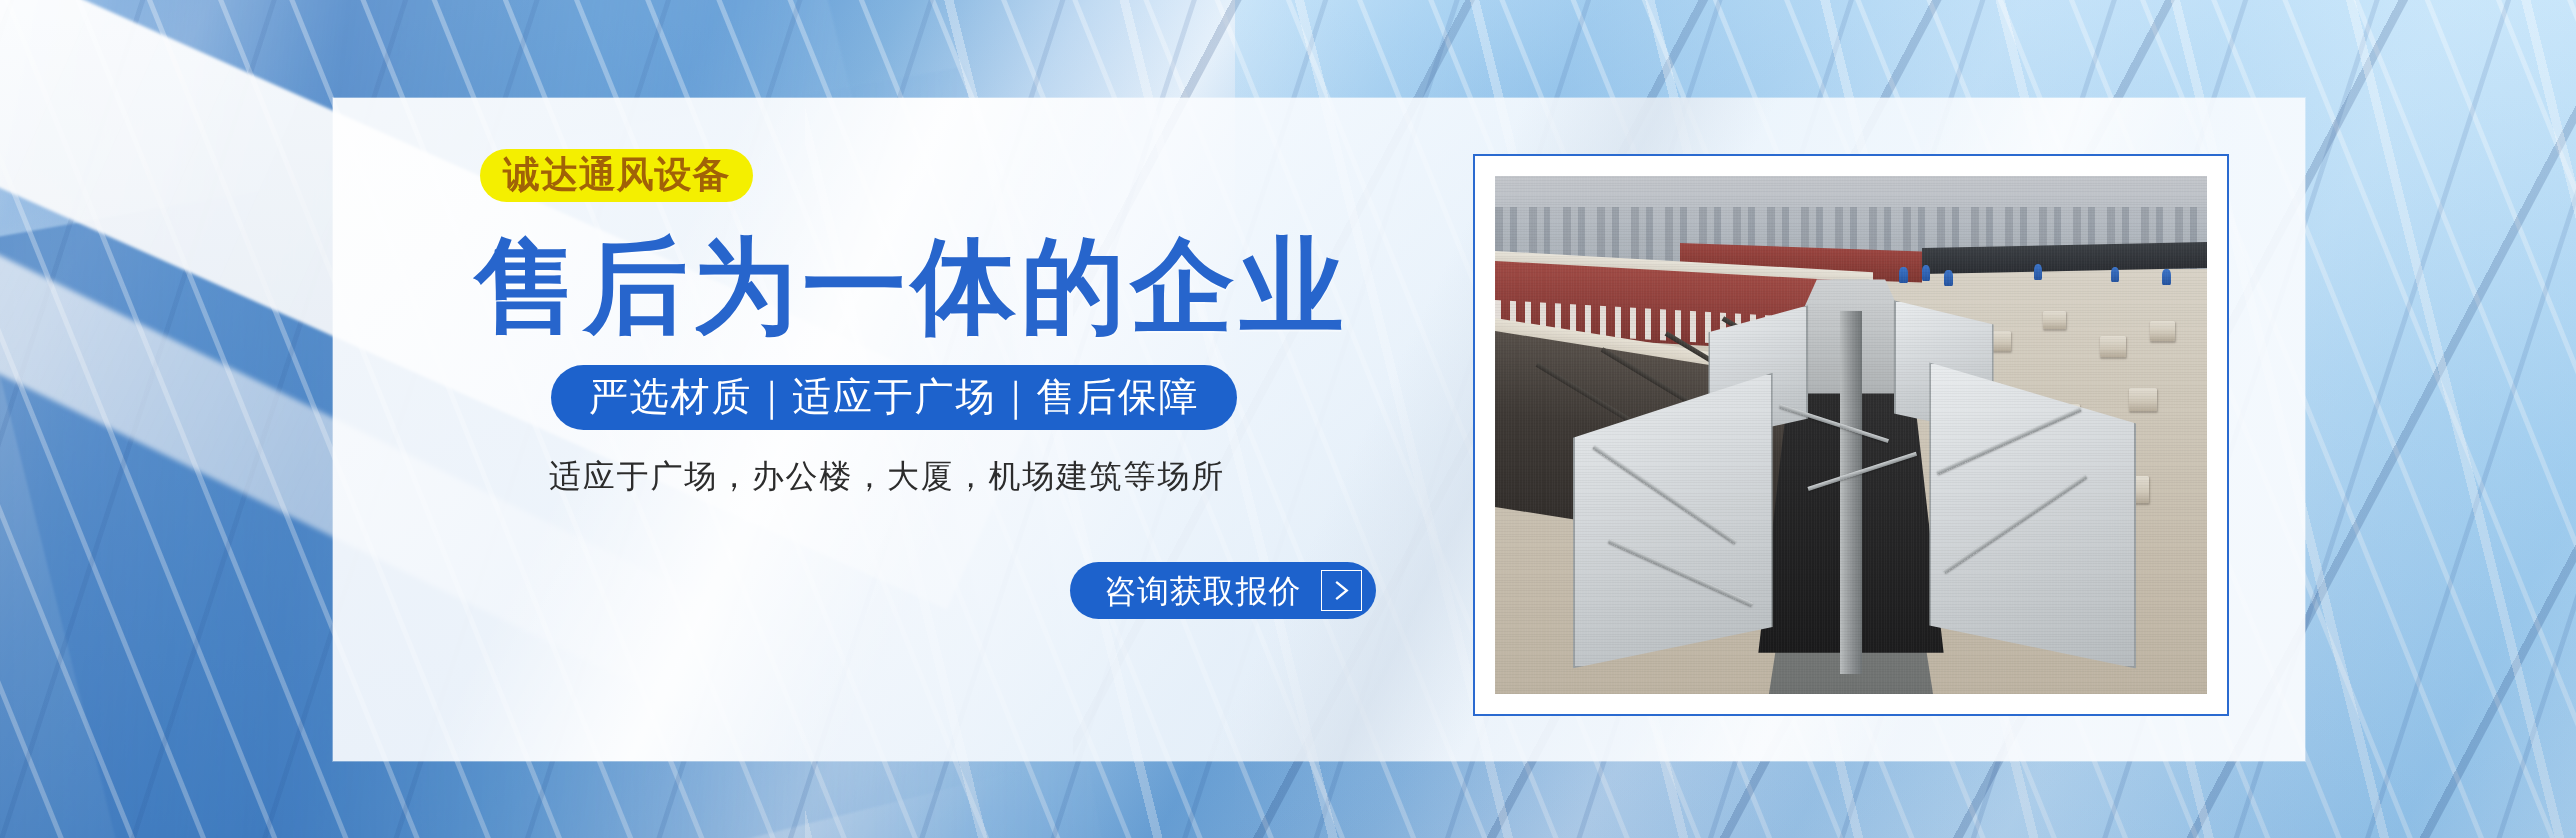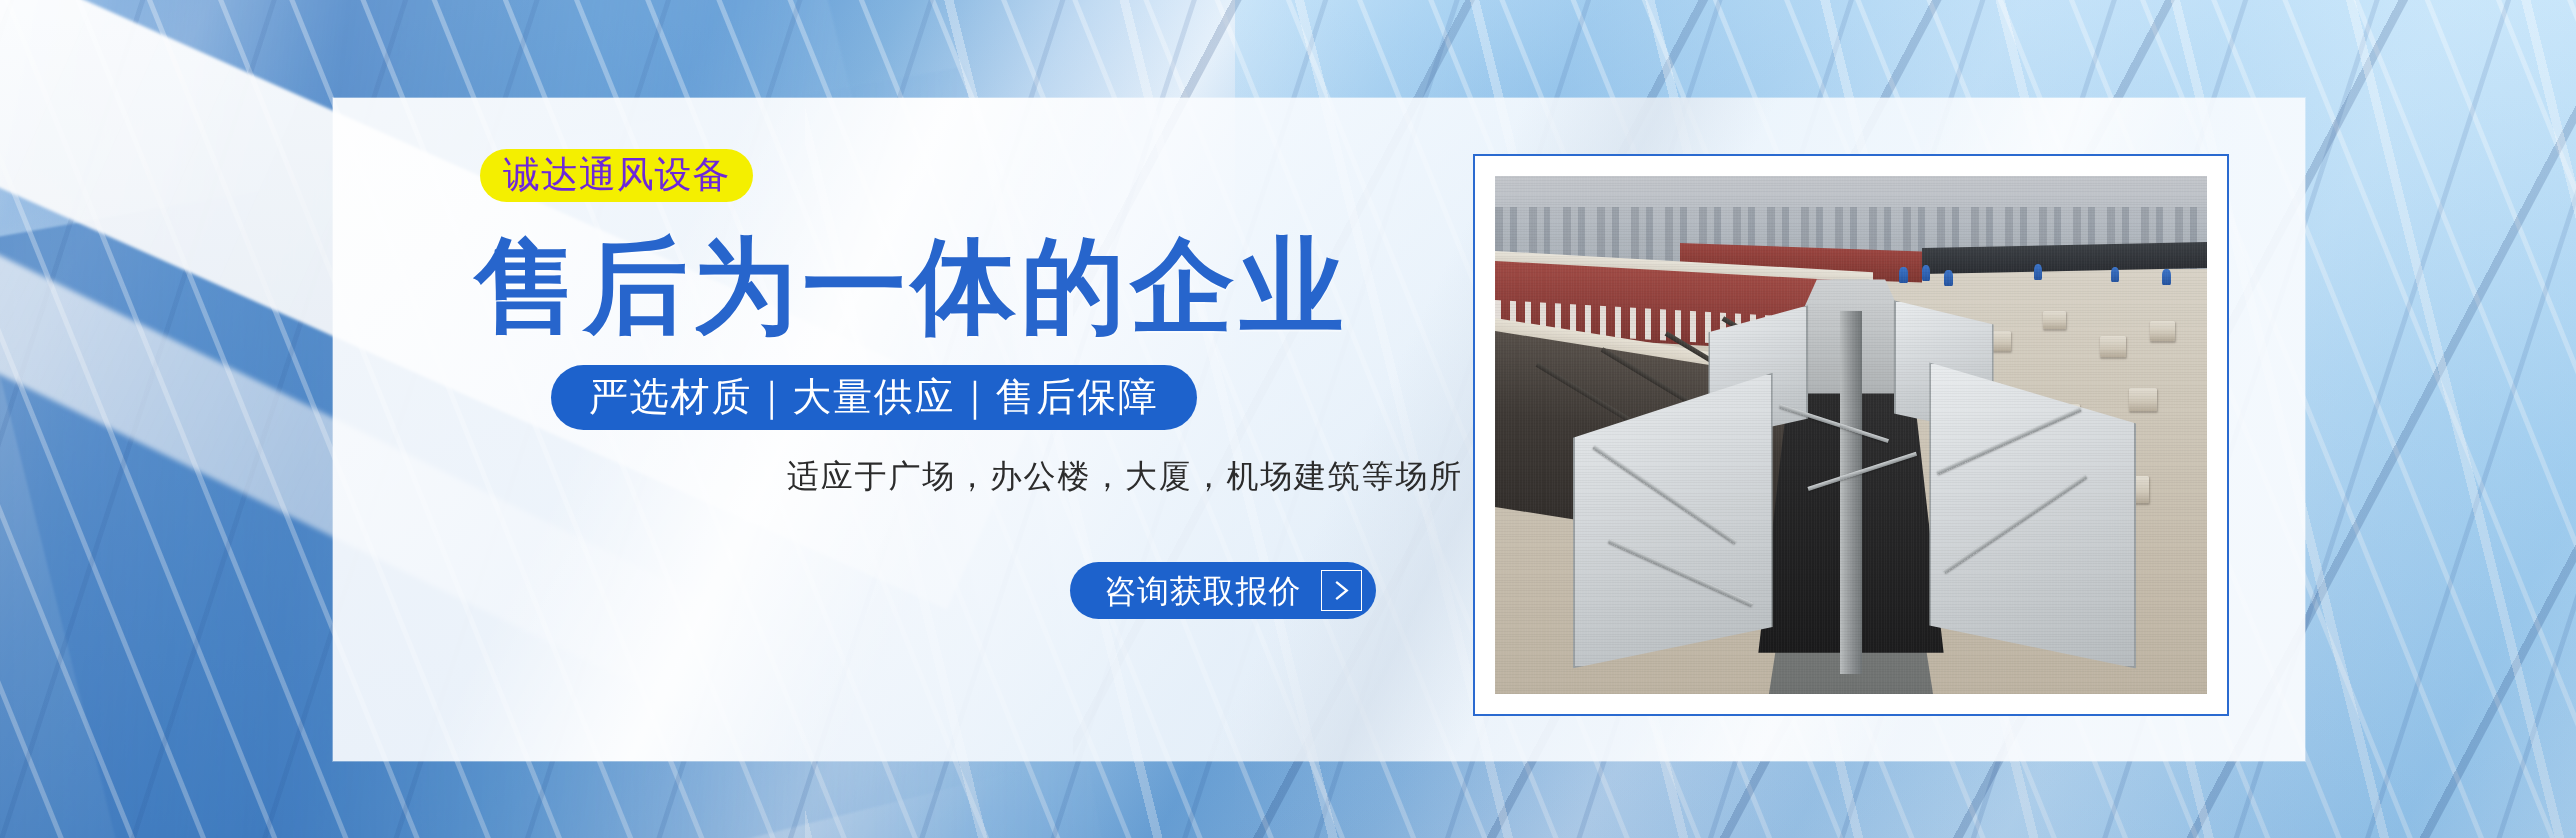--- a/index.html
+++ b/index.html
@@ -152,23 +152,23 @@
   }
 
   .tagline-row {
     display:flex; align-items:center;
     height:63px;
     margin-left:72px;
   }
   .badge {
     display:inline-flex; align-items:center; justify-content:center;
     background:#f4ef00;
-    color:#6d28d9;
+    color:#a16207;
     font-size:37px;
-    font-weight:normal;
+    font-weight:bold;
     letter-spacing:0.9px;
     padding:7.2px 23px 9px 23px;
     border-radius:34px;
     line-height:1;
     white-space:nowrap;
   }
   .tagline {
     margin-left:16px;
     font-size:34px;
     color:#2b2b2b;
@@ -202,21 +202,20 @@
     white-space:nowrap;
   }
 
   .subtitle {
     margin-top:25px;
     margin-left:141px;
     font-size:32px;
     color:#2c2c2c;
     letter-spacing:1.8px;
     white-space:nowrap;
-    text-align:right;
   }
 
   .cta-row {
     margin-top:63px;
     margin-left:662px;
   }
   .cta {
     display:inline-flex; align-items:center;
     background:#1d62cc;
     border-radius:30px;
@@ -424,21 +423,21 @@
 
     <div class="content">
 
       <div class="tagline-row">
         <span class="badge">诚达通风设备</span>
       </div>
 
       <div class="headline">售后为一体的企业</div>
 
       <div>
-        <span class="feature-bar">严选材质｜大量供应｜售后保障</span>
+        <span class="feature-bar">严选材质｜适应于广场｜售后保障</span>
       </div>
 
       <div class="subtitle">适应于广场，办公楼，大厦，机场建筑等场所</div>
 
       <div class="cta-row">
         <div class="cta">
           <span class="cta-label">咨询获取报价</span>
           <span class="cta-arrow">
             <svg width="23" height="23" viewBox="0 0 26 26" aria-hidden="true">
               <polyline points="8,4 19,13 8,22" fill="none" stroke="#ffffff" stroke-width="2.6" stroke-linecap="square" stroke-linejoin="miter"></polyline>

